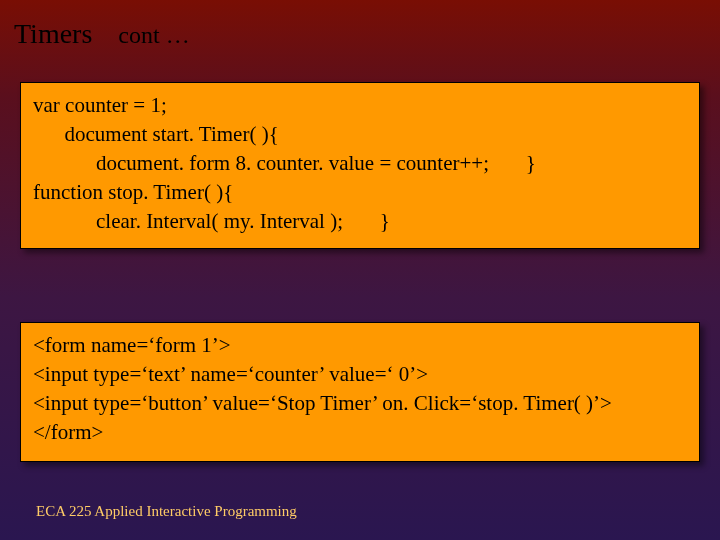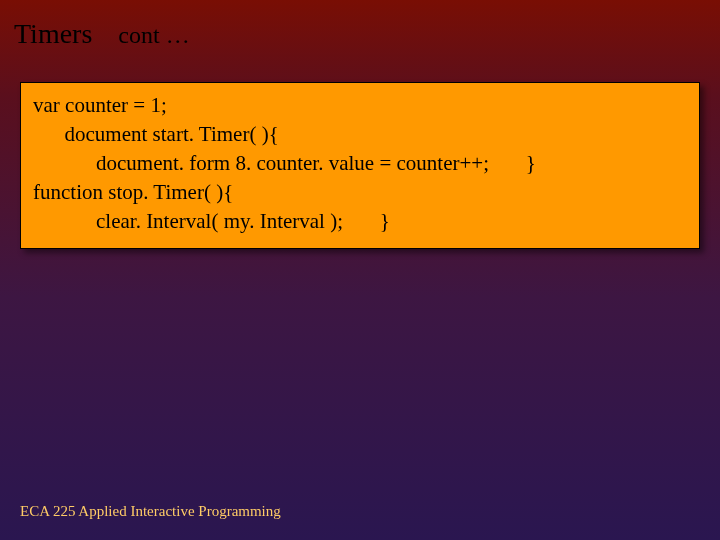--- a/index.html
+++ b/index.html
@@ -54,21 +54,21 @@
     height: 140px;
   }
   .code-line {
     font-size: 21px;
     line-height: 29px;
     color: #000;
     white-space: pre;
   }
   .footer {
     position: absolute;
-    left: 20px;
+    left: 36px;
     bottom: 20px;
     font-size: 15px;
     color: #ffcc66;
   }
 </style>
 </head>
 <body>
 
 <div class="slide">
 
@@ -78,16 +78,22 @@
   </div>
 
   <div class="box box1">
     <div class="code-line">var counter = 1;</div>
     <div class="code-line">      document start. Timer( ){</div>
     <div class="code-line">            document. form 8. counter. value = counter++;       }</div>
     <div class="code-line">function stop. Timer( ){</div>
     <div class="code-line">            clear. Interval( my. Interval );       }</div>
   </div>
 
+  <div class="box box2">
+    <div class="code-line">&lt;form name=‘form 1’&gt;</div>
+    <div class="code-line">&lt;input type=‘text’ name=‘counter’ value=‘ 0’&gt;</div>
+    <div class="code-line">&lt;input type=‘button’ value=‘Stop Timer’ on. Click=‘stop. Timer( )’&gt;</div>
+    <div class="code-line">&lt;/form&gt;</div>
+  </div>
 
   <div class="footer">ECA 225   Applied Interactive Programming</div>
 
 </div>
 
 </body></html>

